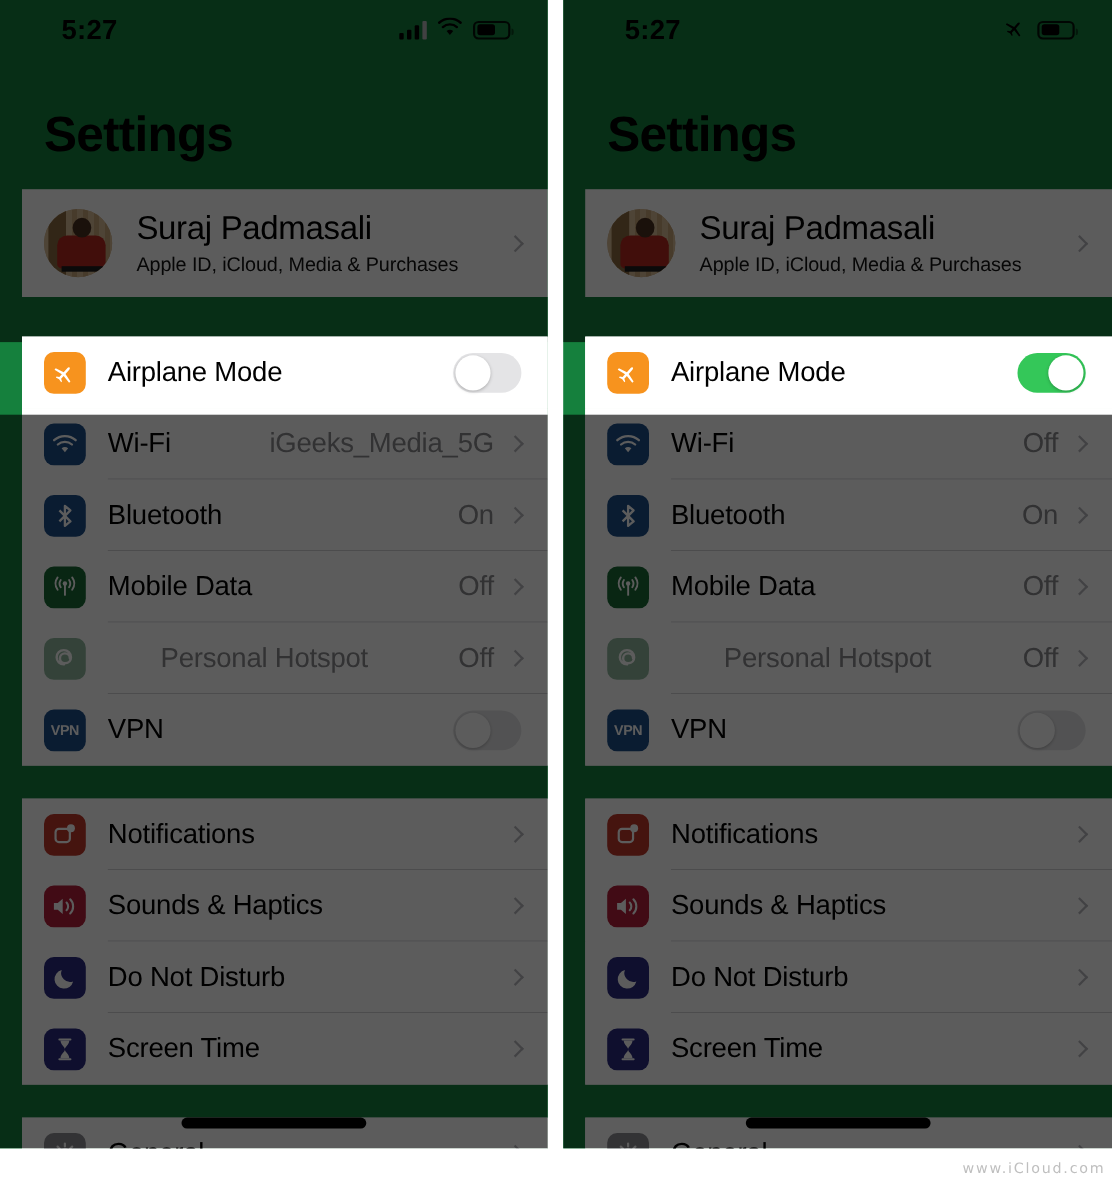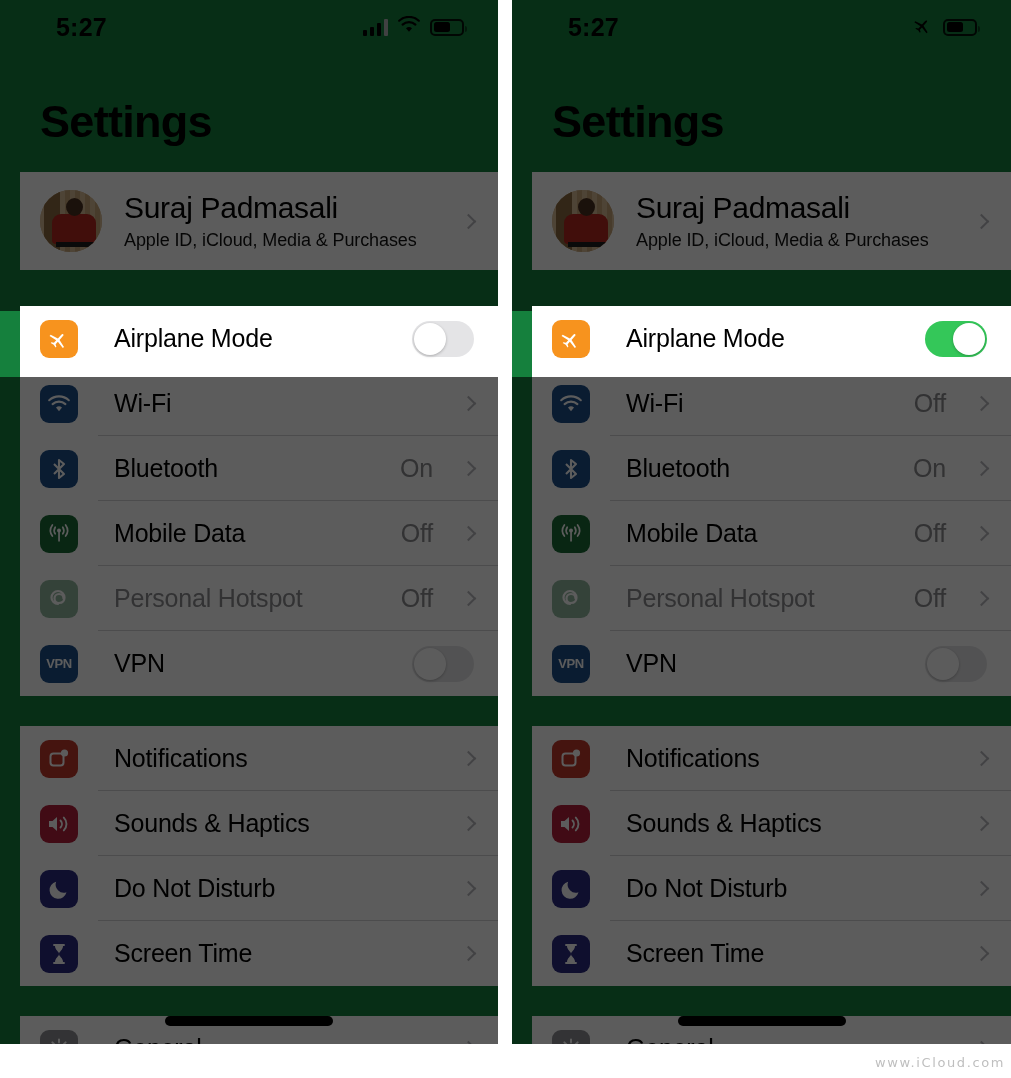--- a/index.html
+++ b/index.html
@@ -100,37 +100,36 @@
   .group-gap { height: 36px; }
   .group-gap.small { height: 30px; }
 
   .row {
     position: relative;
     display: flex;
     align-items: center;
     height: 65px;
     padding-left: 20px;
     background: #ffffff;
-    gap: 16px;
   }
   .row .sep {
     position: absolute;
     left: 78px; right: 0; bottom: 0;
     height: 1px;
     background: #d3d3d6;
   }
   .row:last-child .sep { display: none; }
 
   .row .label {
     font-size: 25px;
     color: #000;
     letter-spacing: -0.2px;
     flex: 1;
   }
-  .row.disabled .label { color: #8a8a8e; }
+  .row.disabled .label { color: #8a8a8e; margin-left: 48px; }
   .row .value {
     font-size: 25px;
     color: #8a8a8e;
     letter-spacing: -0.2px;
     margin-right: 14px;
   }
   .chev {
     width: 11px; height: 11px;
     border-right: 2.6px solid #b8b8bd;
     border-top: 2.6px solid #b8b8bd;
@@ -314,20 +313,21 @@
       <div class="group">
         <div class="row">
           <div class="tile" style="background: rgb(29, 78, 137);">
             <svg width="24" height="20" viewBox="0 0 24 20">
               <path fill="#fff" d="M12 17.2l3-3.6a4.7 4.7 0 0 0-6 0z"></path>
               <path fill="none" stroke="#fff" stroke-width="2.1" stroke-linecap="round" d="M5.6 10.1a9.6 9.6 0 0 1 12.8 0"></path>
               <path fill="none" stroke="#fff" stroke-width="2.1" stroke-linecap="round" d="M2.2 6.2a14.6 14.6 0 0 1 19.6 0"></path>
             </svg>
           </div>
           <div class="label">Wi-Fi</div>
+          <div class="value">iGeeks_Media_5G</div>
           <div class="chev"></div>
           <div class="sep"></div>
         </div>
         <div class="row">
           <div class="tile" style="background: rgb(29, 78, 137);">
             <svg width="20" height="24" viewBox="0 0 20 24">
               <path fill="none" stroke="#fff" stroke-width="2.1" stroke-linejoin="round" d="M5 7l10 10-5 4V3l5 4L5 17"></path>
             </svg>
           </div>
           <div class="label">Bluetooth</div>

